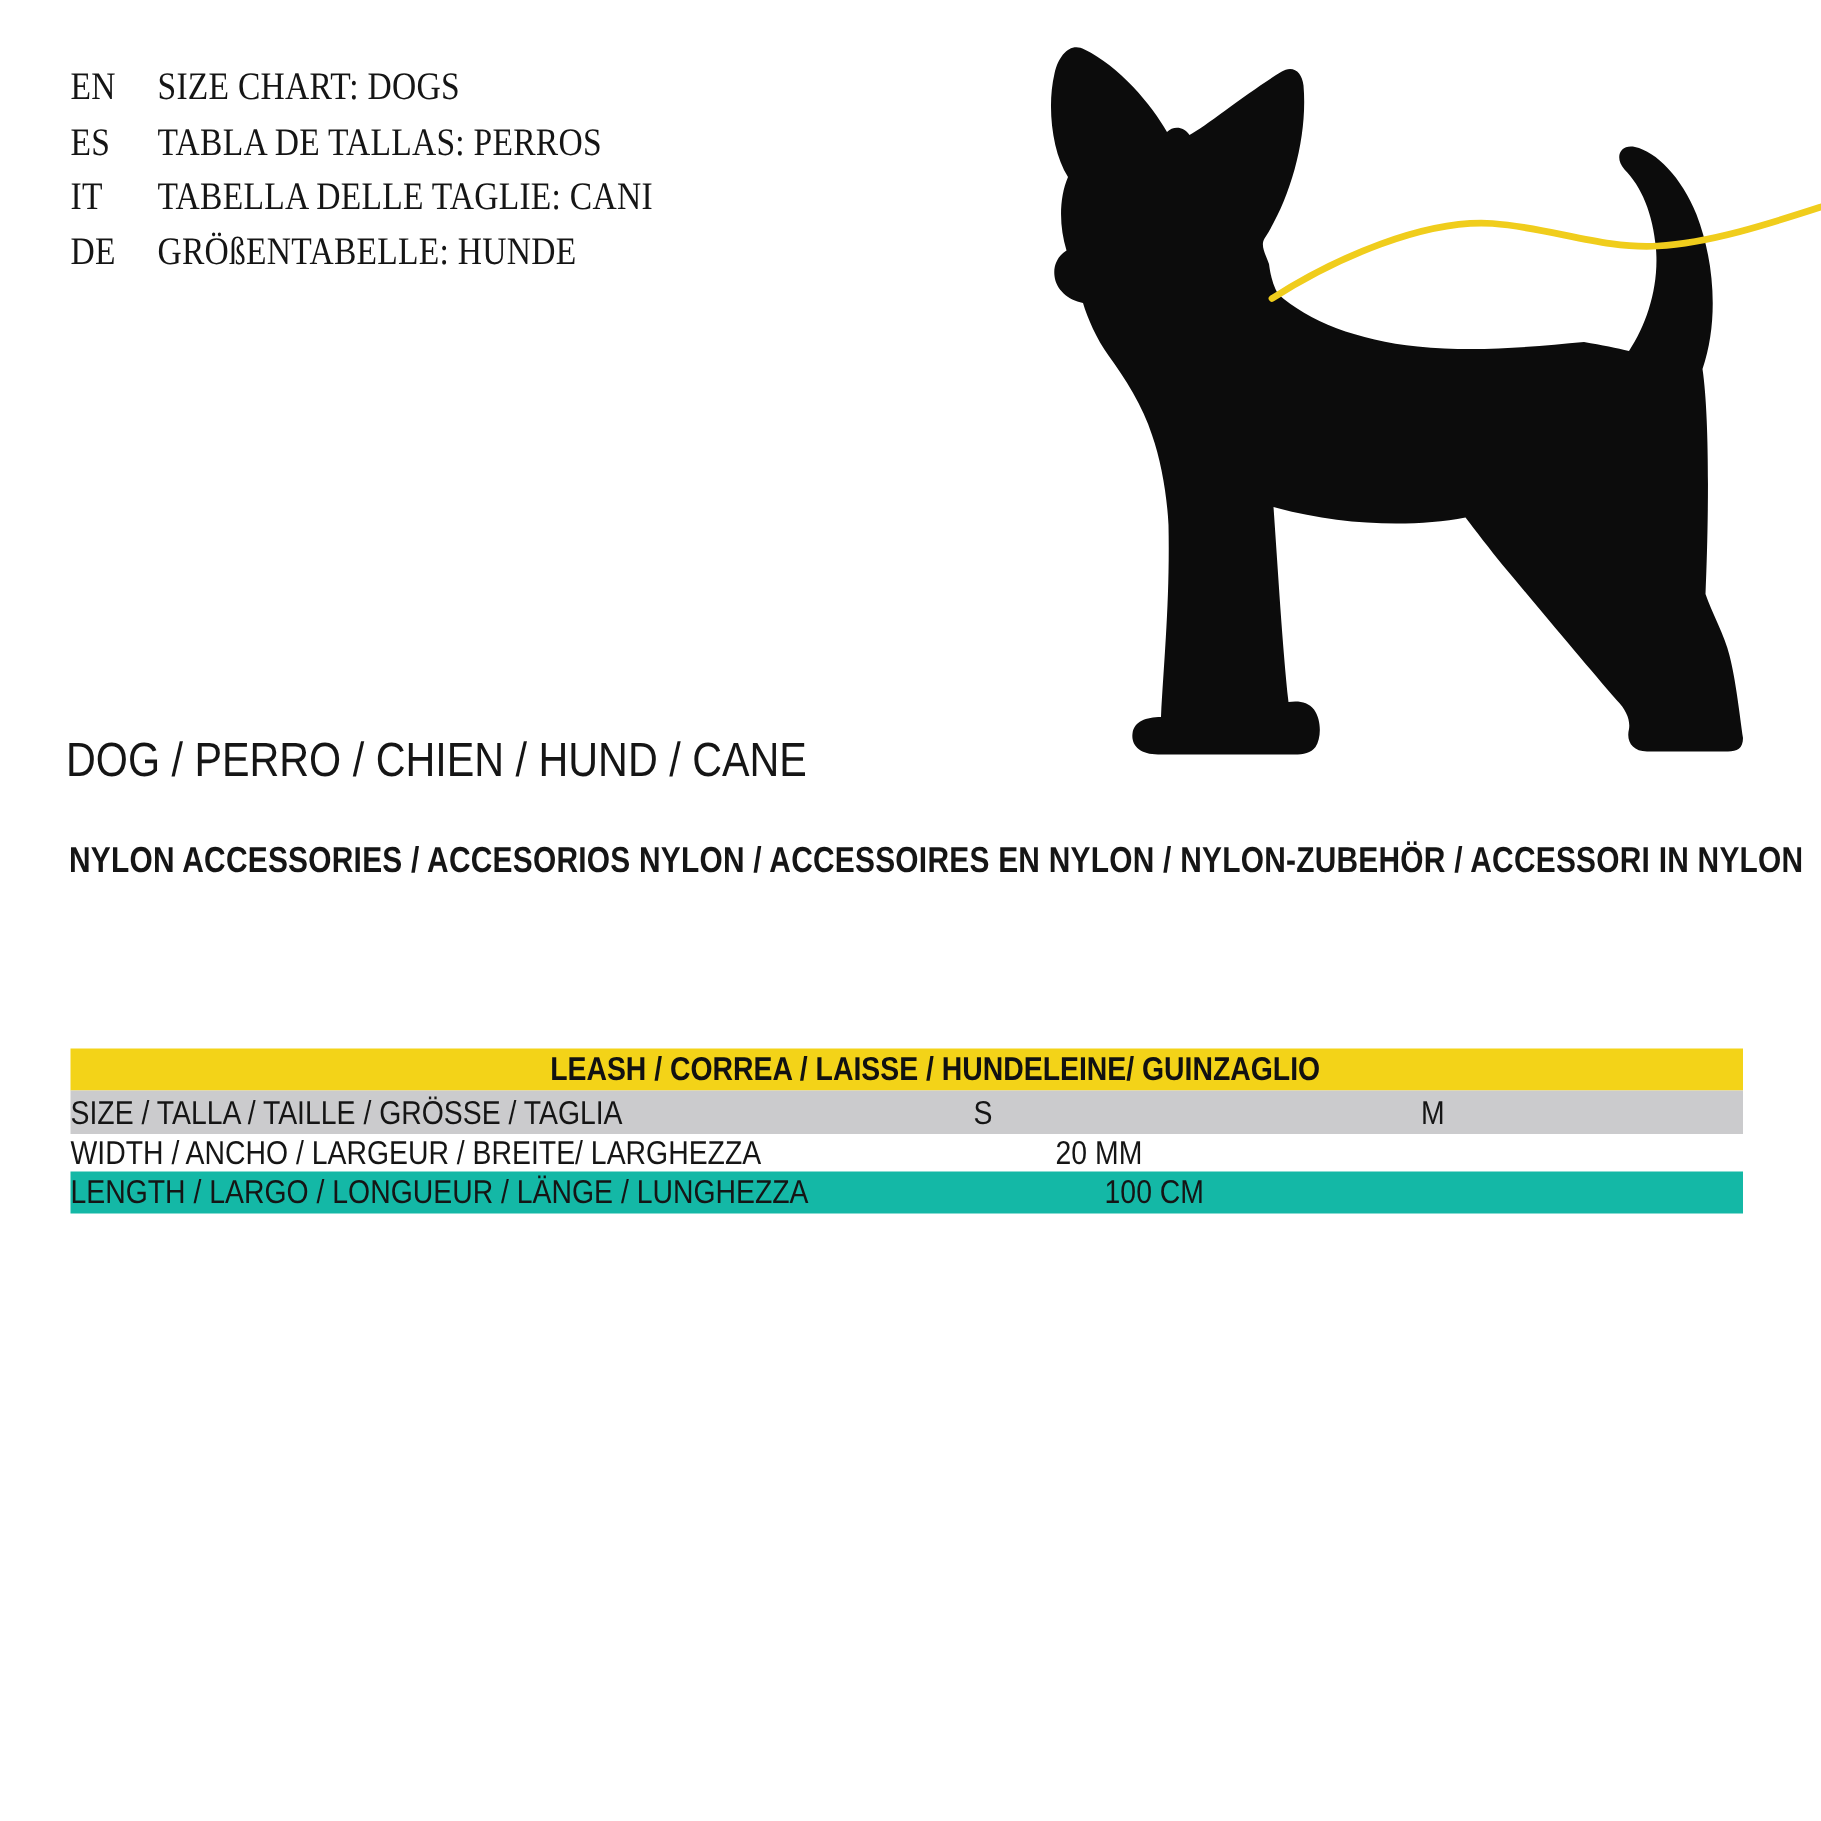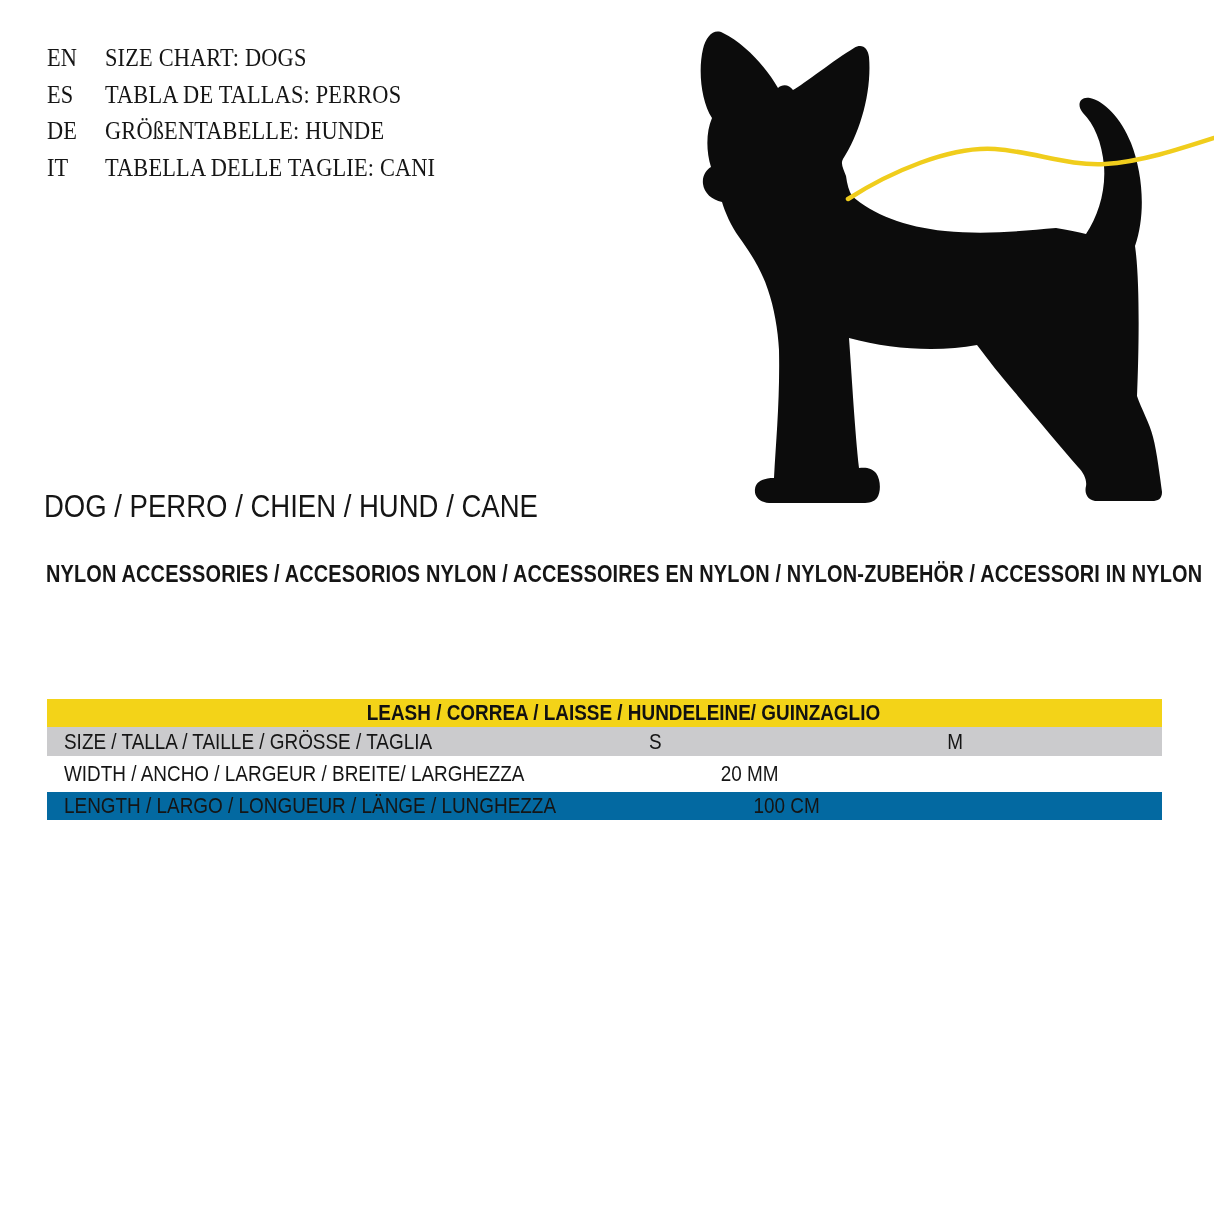--- a/index.html
+++ b/index.html
@@ -24,44 +24,44 @@
   
   .category { position:absolute; left:46px; top:560px; font-size:24px; font-weight:700; }
   .category .cx { transform:scaleX(0.83); letter-spacing:0.2px; }
 
   
   .size-table { position:absolute; left:47px; top:699px; width:1115px; }
   .thead { height:28px; background:#f3d318; display:flex; align-items:center; justify-content:center;
            padding-left:38px; font-size:22px; font-weight:700; color:#111; }
   .trow  { display:grid; grid-template-columns:1fr 300px 300px 57px; align-items:center; font-size:22px; }
   .trow.r1 { height:29px; background:#cbcbcd; }
-  .trow.r2 { height:36px; background:#ffffff; }
-  .trow.r3 { height:28px; background:#0369a1; }
-  .tlabel { padding-left:17px; overflow:visible; }
+  .trow.r2 { height:25px; background:#ffffff; }
+  .trow.r3 { height:28px; background:#14b8a6; }
+  .tlabel { overflow:visible; }
   .tval   { text-align:center; }
 </style>
 </head>
 <body>
 
 <div class="langs">
   <div class="lang-row">
     <span class="lang-code"><span class="cx">EN</span></span>
     <span class="cx">SIZE CHART: DOGS</span>
   </div>
   <div class="lang-row">
     <span class="lang-code"><span class="cx">ES</span></span>
     <span class="cx">TABLA DE TALLAS: PERROS</span>
   </div>
   <div class="lang-row">
+    <span class="lang-code"><span class="cx">IT</span></span>
+    <span class="cx">TABELLA DELLE TAGLIE: CANI</span>
+  </div>
+  <div class="lang-row">
     <span class="lang-code"><span class="cx">DE</span></span>
     <span class="cx">GRÖßENTABELLE: HUNDE</span>
-  </div>
-  <div class="lang-row">
-    <span class="lang-code"><span class="cx">IT</span></span>
-    <span class="cx">TABELLA DELLE TAGLIE: CANI</span>
   </div>
 </div>
 
 <div class="illustration">
   <svg width="524" height="490" viewBox="690 20 524 490" xmlns="http://www.w3.org/2000/svg">
     <path fill="#0c0c0c" d="
       M 793 90
       C 804 84 834 60 854 48
       C 862 43 868 48 869 57
       C 872 92 860 133 843 159

